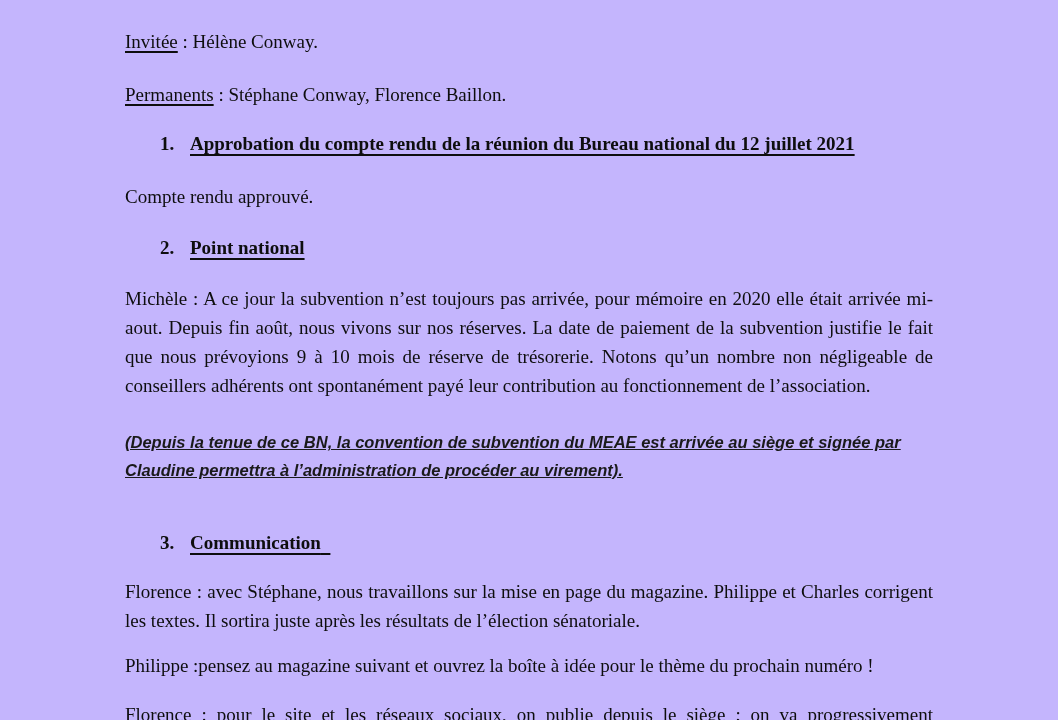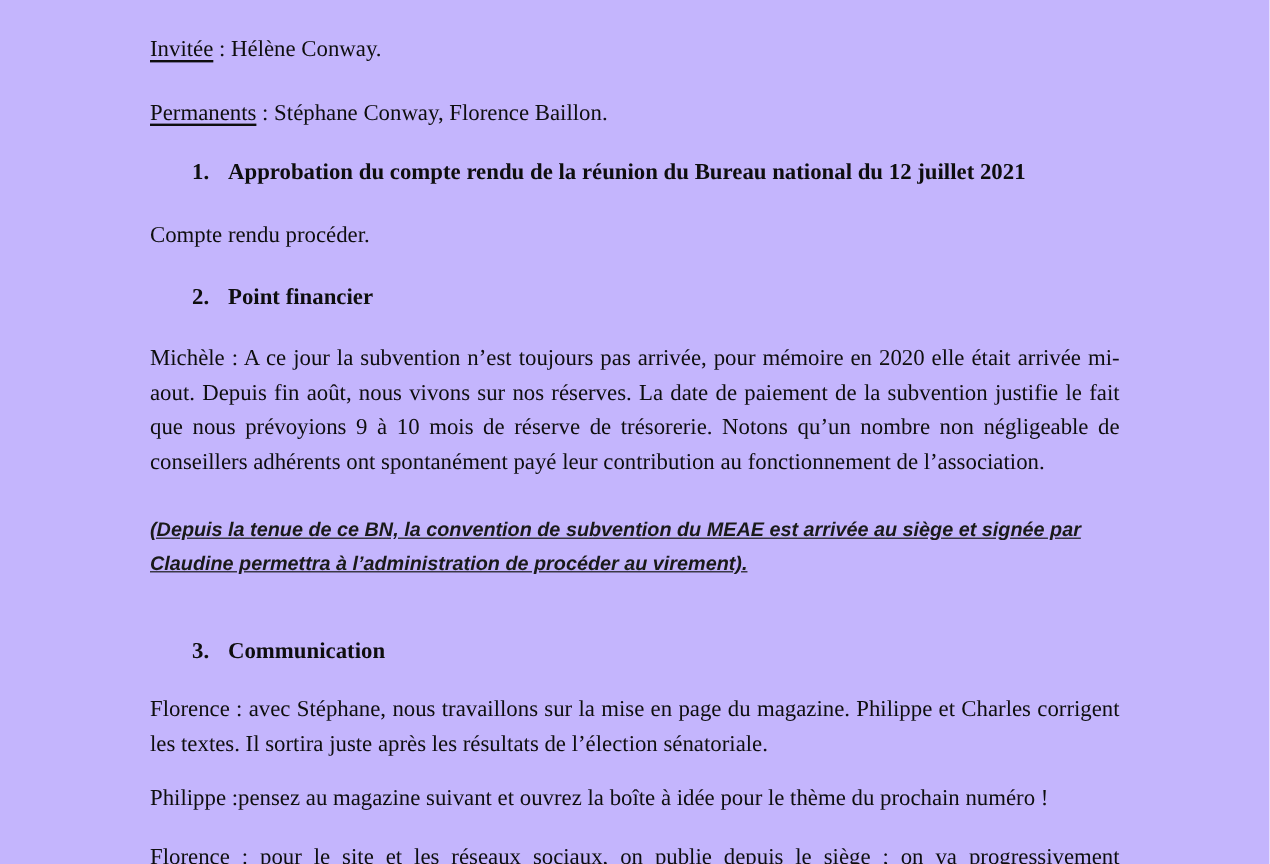--- a/index.html
+++ b/index.html
@@ -31,20 +31,21 @@
     text-decoration-thickness: 1.5px;
     text-underline-offset: 3px;
   }
   .heading { font-weight: bold; white-space: nowrap; }
   .h-num {
     display: inline-block;
     margin-left: 35px;
     width: 30px;
   }
   .h-title {
+    text-decoration: underline;
     text-decoration-thickness: 2px;
     text-underline-offset: 4px;
   }
   .h-title.trail::after { content: "\00a0\00a0"; }
   .note {
     font-family: "Liberation Sans", sans-serif;
     font-weight: bold;
     font-style: italic;
     font-size: 16.5px;
     line-height: 28px;
@@ -56,23 +57,23 @@
 <body>
 
 <div class="page">
 
   <div class="block" style="top:27px"><span class="label-u">Invitée</span><span> : Hélène Conway.</span></div>
 
   <div class="block" style="top:80px"><span class="label-u">Permanents</span><span> : Stéphane Conway, Florence Baillon.</span></div>
 
   <div class="block heading" style="top:129px"><span class="h-num">1.</span><span class="h-title">Approbation du compte rendu de la réunion du Bureau national du 12 juillet 2021</span></div>
 
-  <div class="block" style="top:182px">Compte rendu procéder.</div>
+  <div class="block" style="top:182px">Compte rendu approuvé.</div>
 
-  <div class="block heading" style="top:233px"><span class="h-num">2.</span><span class="h-title">Point financier</span></div>
+  <div class="block heading" style="top:233px"><span class="h-num">2.</span><span class="h-title">Point national</span></div>
 
   <div class="block justify" style="top:284px"><span class="speaker">Michèle</span><span> : A ce jour la subvention n’est toujours pas arrivée, pour mémoire en 2020 elle était arrivée mi-aout. Depuis fin août, nous vivons sur nos réserves. La date de paiement de la subvention justifie le fait que nous prévoyions 9 à 10 mois de réserve de trésorerie. Notons qu’un nombre non négligeable de conseillers adhérents ont spontanément payé leur contribution au fonctionnement de l’association.</span></div>
 
   <div class="block note" style="top:428px">(Depuis la tenue de ce BN, la convention de subvention du MEAE est arrivée au siège et signée par Claudine permettra à l’administration de procéder au virement).</div>
 
   <div class="block heading" style="top:528px"><span class="h-num">3.</span><span class="h-title trail">Communication</span></div>
 
   <div class="block justify" style="top:577px"><span class="speaker">Florence</span><span> : avec Stéphane, nous travaillons sur la mise en page du magazine. Philippe et Charles corrigent les textes. Il sortira juste après les résultats de l’élection sénatoriale.</span></div>
 
   <div class="block" style="top:651px"><span class="speaker">Philippe</span><span> :pensez au magazine suivant et ouvrez la boîte à idée pour le thème du prochain numéro !</span></div>

